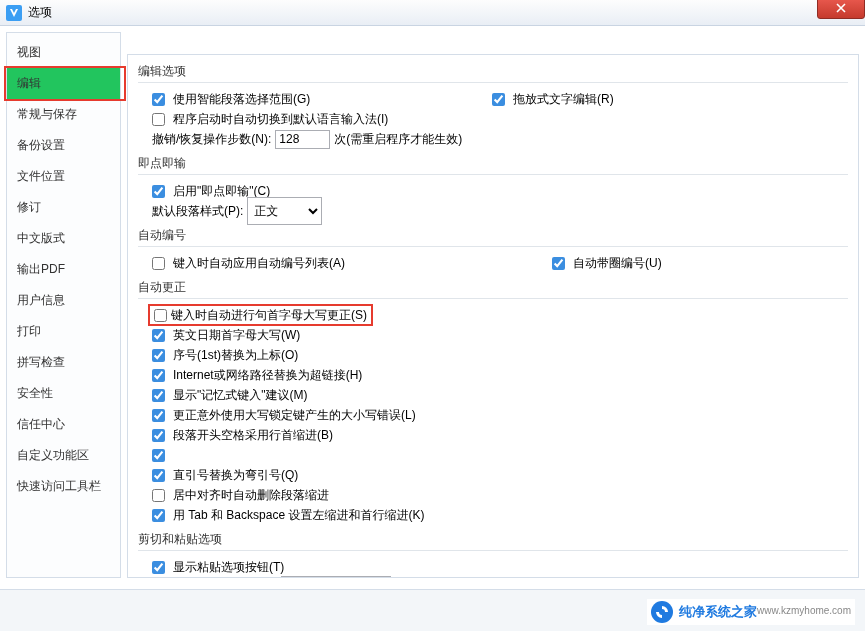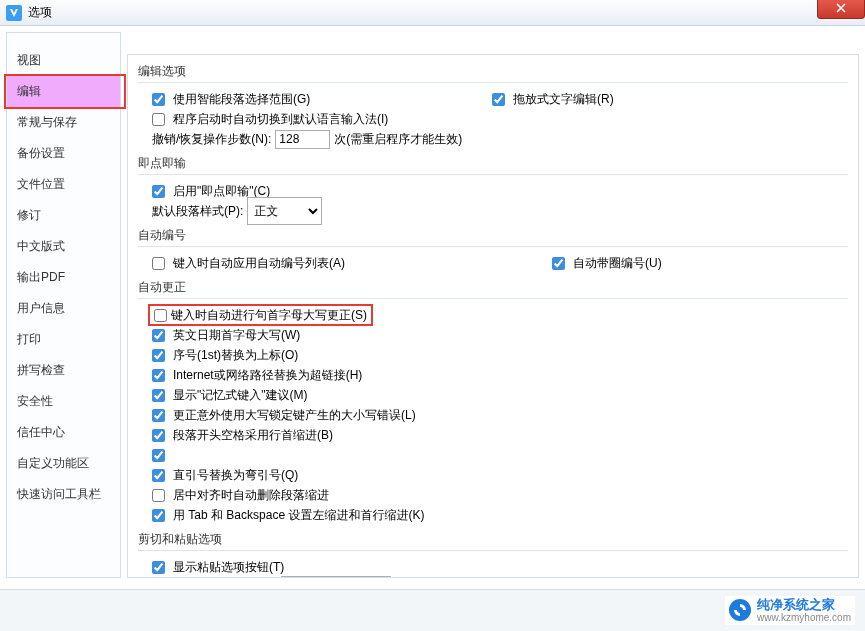--- a/index.html
+++ b/index.html
@@ -45,29 +45,29 @@
     .main {
       display: flex;
       height: 558px;
       padding: 6px;
       gap: 6px;
     }
     .sidebar {
       width: 115px;
       border: 1px solid #d4dde8;
       background: #fcfdfe;
-      padding-top: 12px;
+      padding-top: 4px;
     }
     .sidebar-item {
       padding: 7px 10px;
       cursor: pointer;
       color: #333;
     }
     .sidebar-item.selected {
-      background: #f0abfc;
+      background: #22c55e;
     }
     .sidebar-hl {
       position: relative;
     }
     .sidebar-hl::after {
       content: "";
       position: absolute;
       left: -3px; right: -6px; top: -2px; bottom: -2px;
       border: 2px solid #e63b2e;
       pointer-events: none;
@@ -156,21 +156,21 @@
       gap: 6px;
       background: #fff;
       padding: 2px 4px;
     }
     .wm-logo {
       width: 22px; height: 22px; border-radius: 50%;
       background: #1f7ae0;
       display: flex; align-items: center; justify-content: center;
     }
     .wm-logo svg { width: 12px; height: 12px; fill: #fff; }
-    .wm-txt { display: flex; flex-direction: column; line-height: 1.1; }
+    .wm-txt { display: flex; line-height: 1.1; }
     .wm-t1 { font-weight: bold; color: #1f7ae0; font-size: 13px; }
     .wm-t2 { color: #888; font-size: 10px; }
   </style>
 </head>
 <body>
 
 <div class="titlebar">
   <div class="app-icon">
     <svg viewBox="0 0 10 10">
         <path d="M1 1 L5 9 L9 1 L7 1 L5 5 L3 1 Z" fill="#fff"></path>

